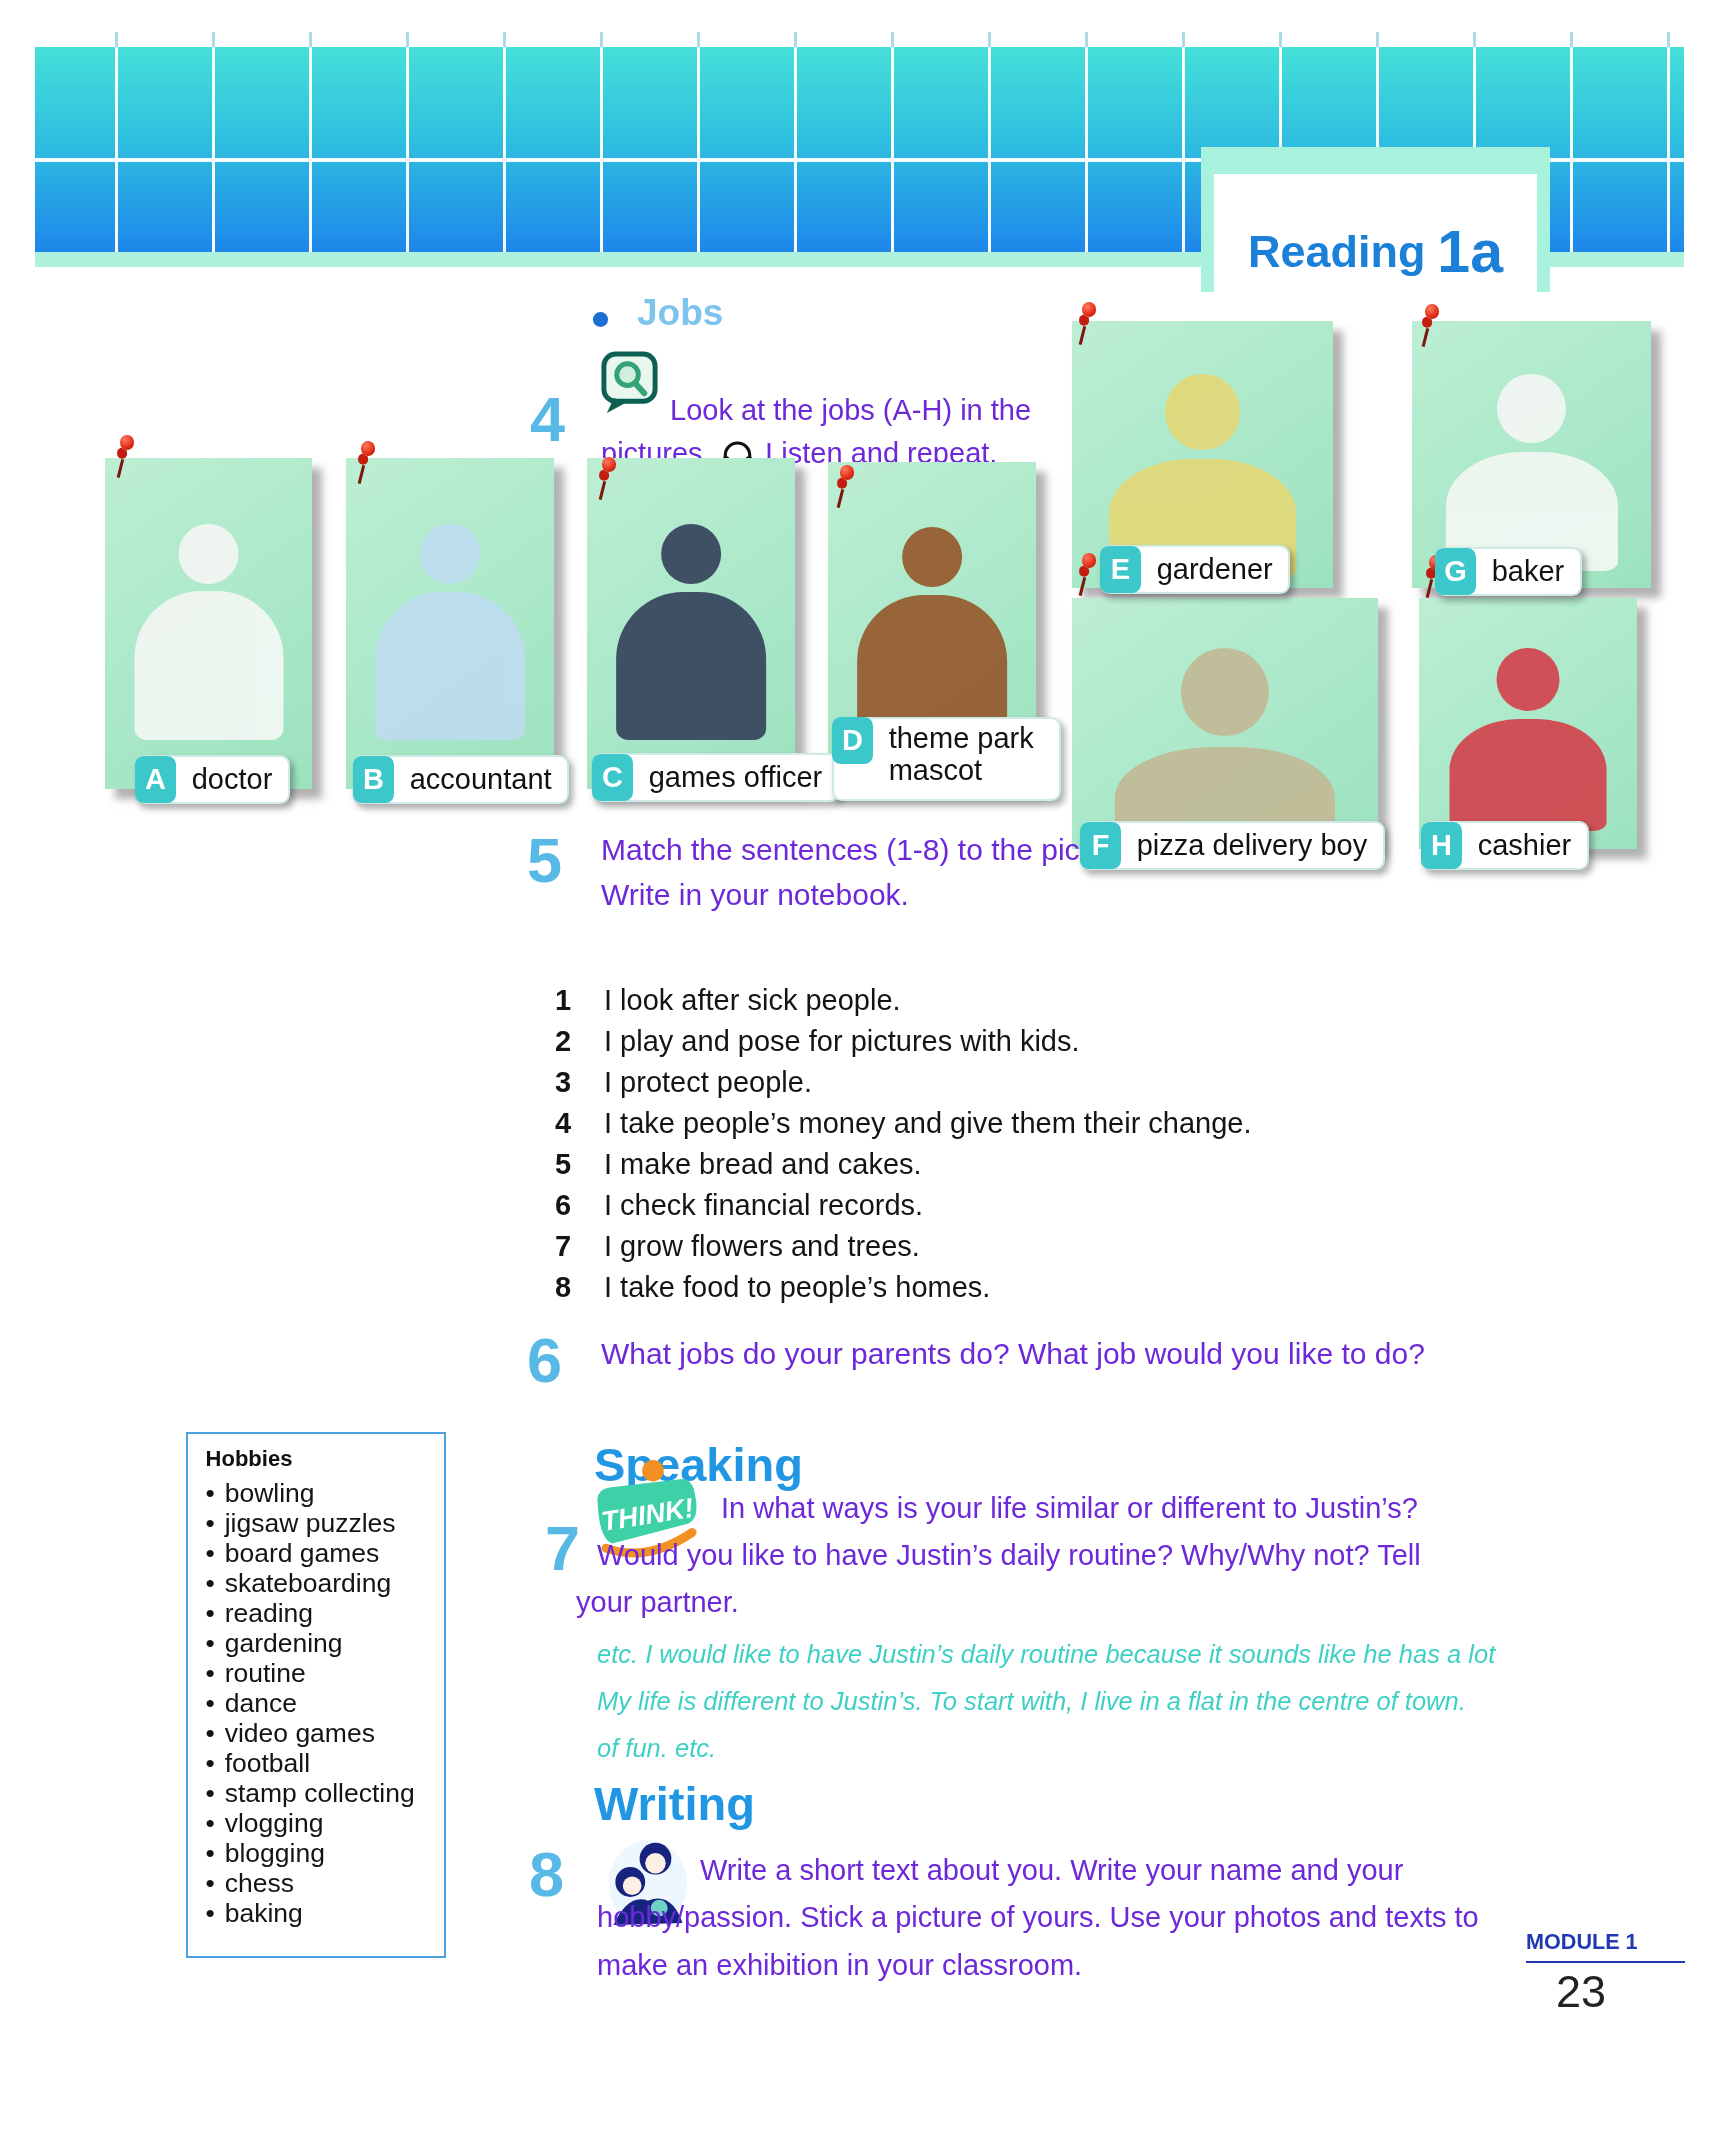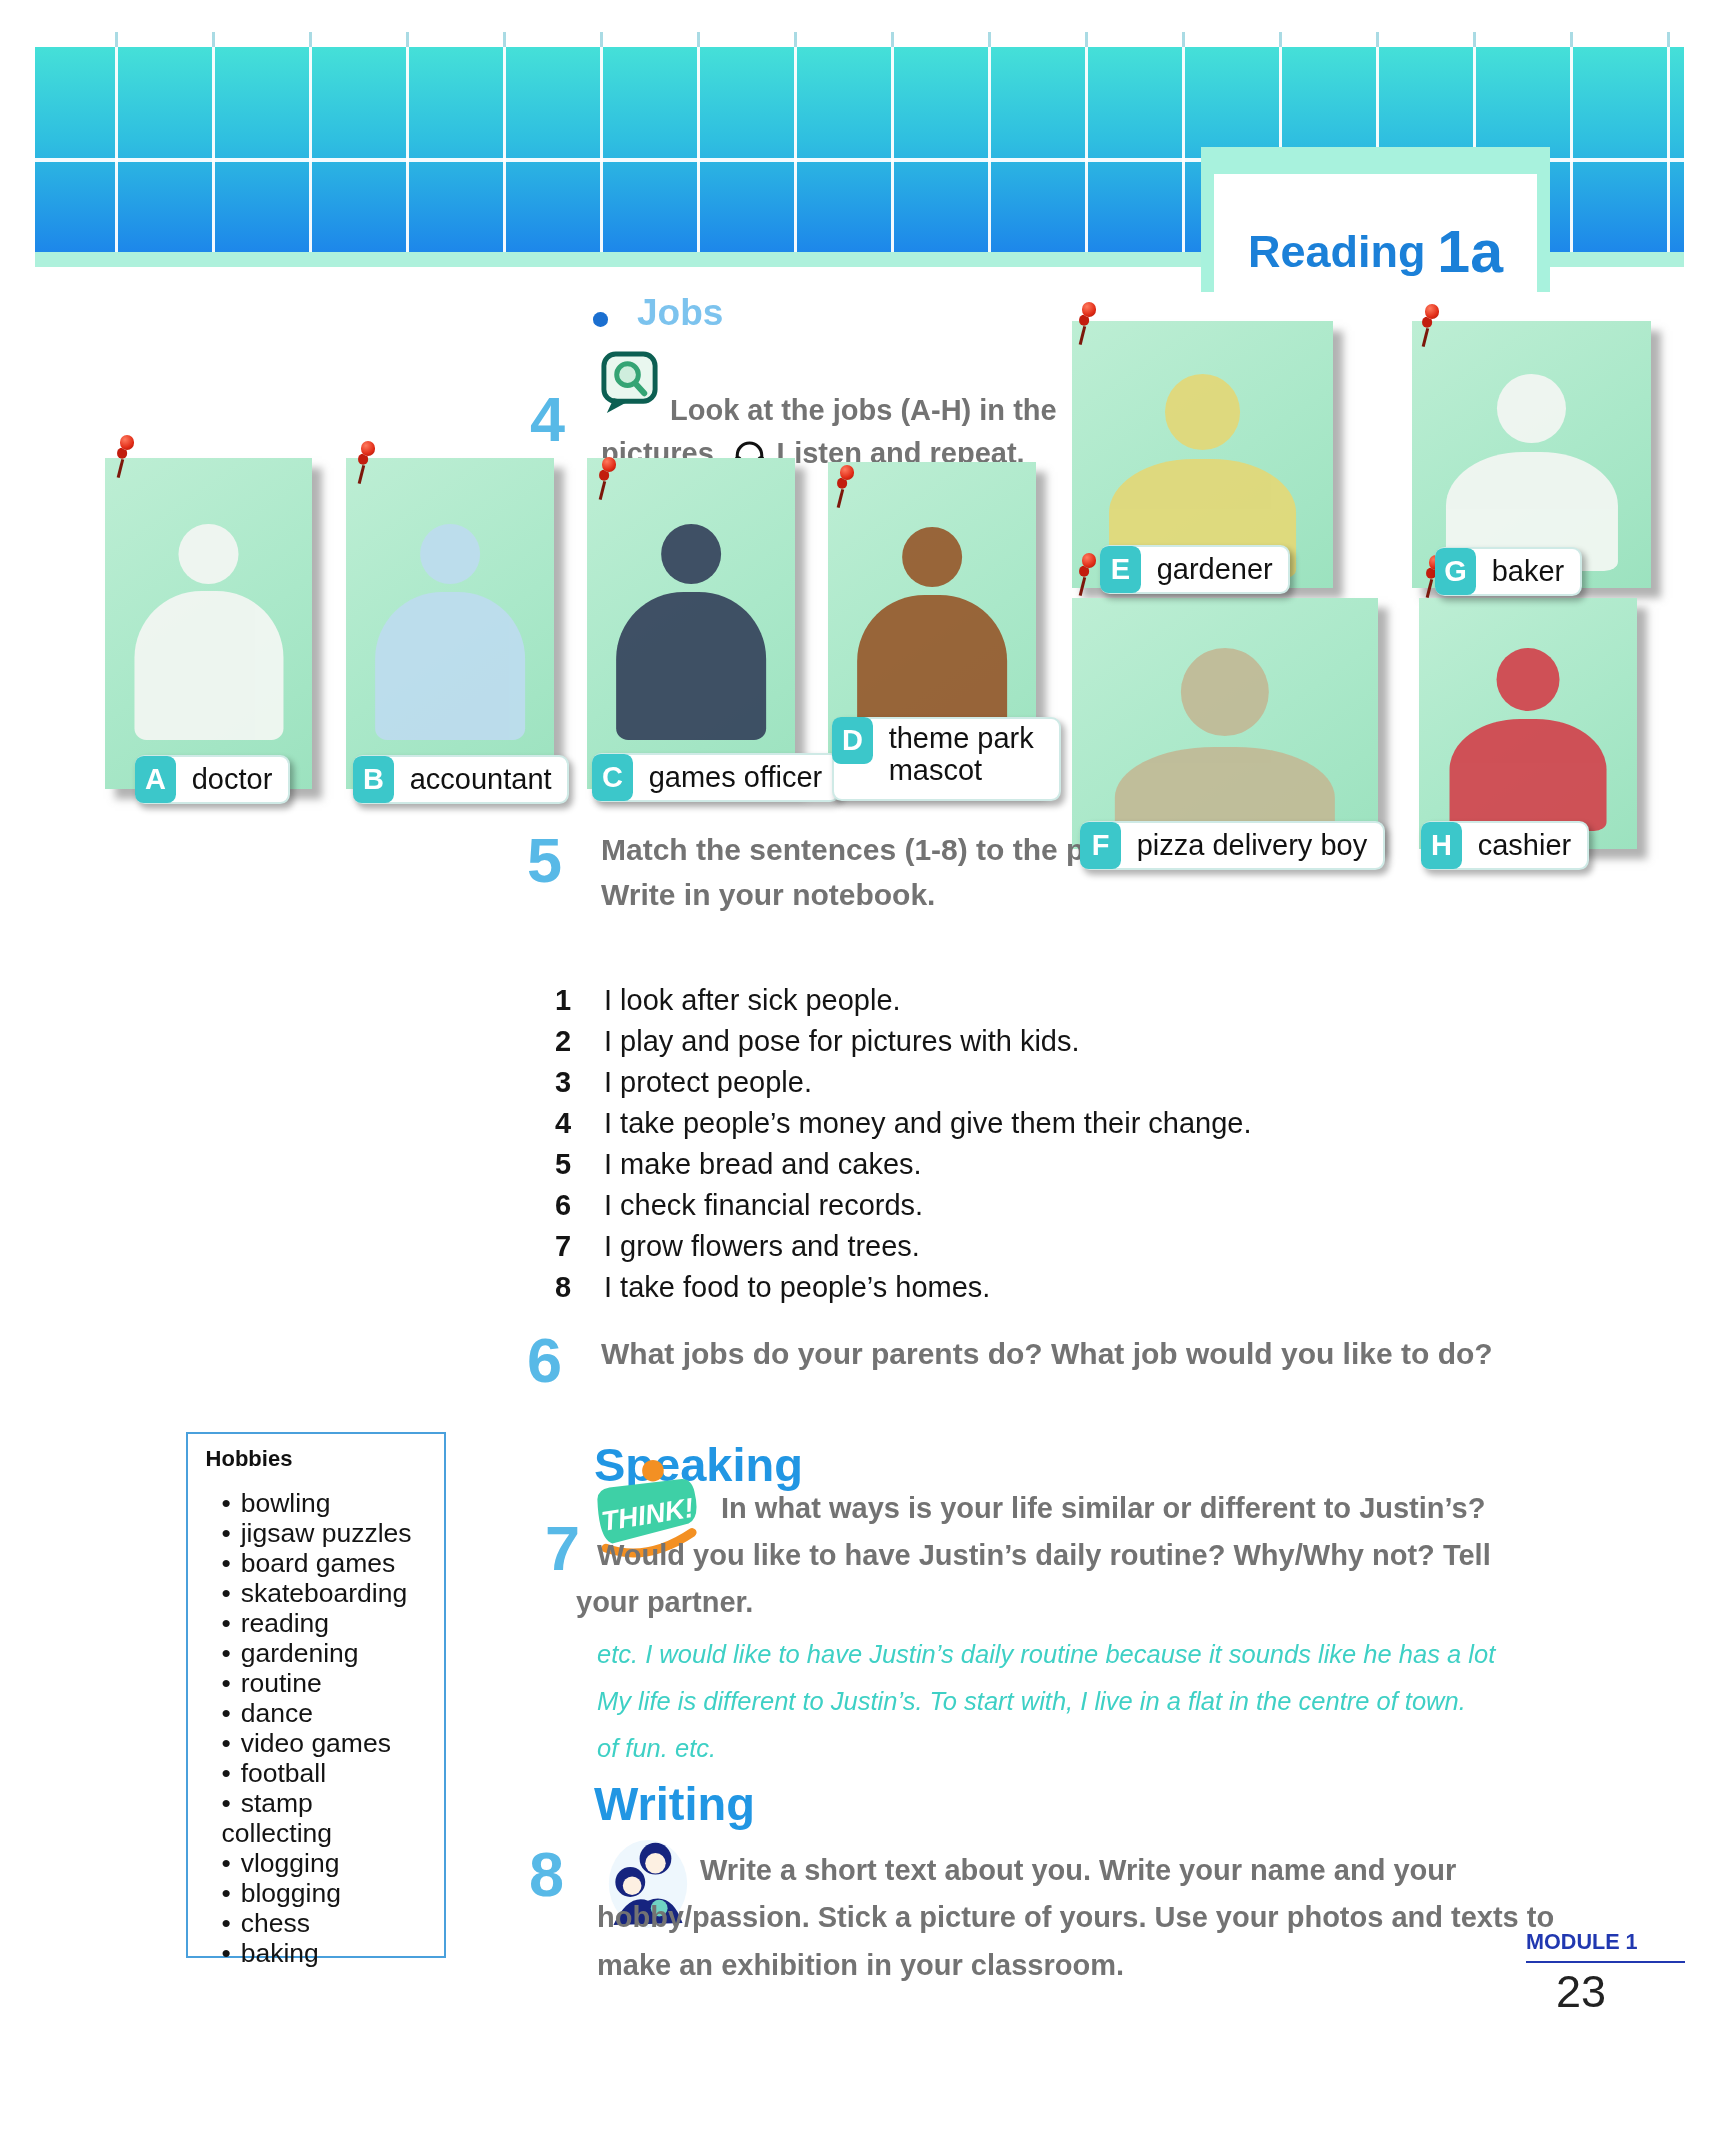--- a/index.html
+++ b/index.html
@@ -26,21 +26,21 @@
     display:flex;align-items:center;justify-content:center;gap:11.8px;
   }
   .reading-word{font-size:45px;font-weight:bold;color:#1b80d8;}
   .reading-num{font-size:59px;font-weight:bold;color:#1b80d8;}
   
   .jobs-bullet{position:absolute;left:593px;top:312px;width:14.7px;height:14.7px;border-radius:50%;background:#1b6fd0;}
   .jobs-title{position:absolute;left:637px;top:292px;font-size:37px;font-weight:bold;color:#7cc3ee;}
   .exnum{position:absolute;font-size:63px;font-weight:bold;color:#58b9e7;line-height:1;}
   .n4{left:530px;top:388px;} .n5{left:527px;top:829px;} .n6{left:527px;top:1329px;}
   .n7{left:545px;top:1517px;} .n8{left:529px;top:1843px;}
-  .bold-line{position:absolute;font-size:29px;font-weight:bold;color:#737373;white-space:nowrap;}
+  .bold-line{position:absolute;font-size:29px;font-weight:normal;color:#6d28d9;white-space:nowrap;}
   .ex4-l1{left:670px;top:394px;}
   .ex4-l2{left:601px;top:437px;display:flex;align-items:center;gap:9.8px;}
   .ex4-icon{position:absolute;left:598px;top:349px;width:63px;height:67px;}
   
   .photo{
     position:absolute;
     background:linear-gradient(145deg,#bdeed4 0%,#aae8c9 55%,#9ce2bf 100%);
     box-shadow:9.8px 9.8px 7.8px rgba(115,115,115,.55);
   }
   .card-a .photo{left:105px;top:458px;width:207px;height:331px;}
@@ -102,21 +102,21 @@
   .sentence{display:flex;font-size:29px;line-height:41px;color:#141414;}
   .sentence .num{font-weight:bold;width:49px;}
   
   .ex6-t{left:601px;top:1337px;font-size:30px;}
   
   .hobbies{
     position:absolute;left:186px;top:1432px;width:260px;height:526px;
     border:2.9px solid #4aa0dc;box-sizing:border-box;padding:11.8px 0 0 17.6px;background:#fff;
   }
   .hobbies h3{margin:0 0 5.9px 0;font-size:22px;color:#111;}
-  .hobbies ul{list-style:none;margin:16px;padding:0;}
+  .hobbies ul{list-style:none;margin:0;padding:0;}
   .hobbies li{font-size:26.5px;line-height:30px;color:#141414;}
   .hobbies li::before{content:"•";margin-right:9.8px;}
   
   .sec-head{position:absolute;font-size:47px;font-weight:bold;color:#2196e3;}
   .speaking-head{left:594px;top:1437px;}
   .writing-head{left:594px;top:1776px;}
   .think-icon{position:absolute;left:590px;top:1458px;width:120px;height:100px;}
   .ex7-l1{left:721px;top:1492px;} .ex7-l2{left:597px;top:1539px;} .ex7-l3{left:576px;top:1586px;}
   .sample{position:absolute;left:597px;top:1631px;font-size:25.5px;font-style:italic;color:#3ed0c5;line-height:47px;white-space:nowrap;}
   .ex8-icon{position:absolute;left:606px;top:1833px;width:84px;height:98px;}

